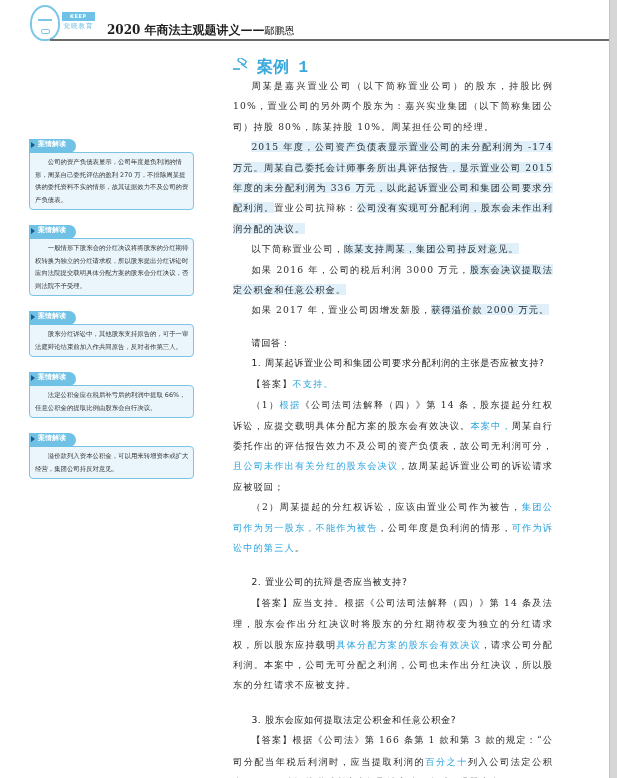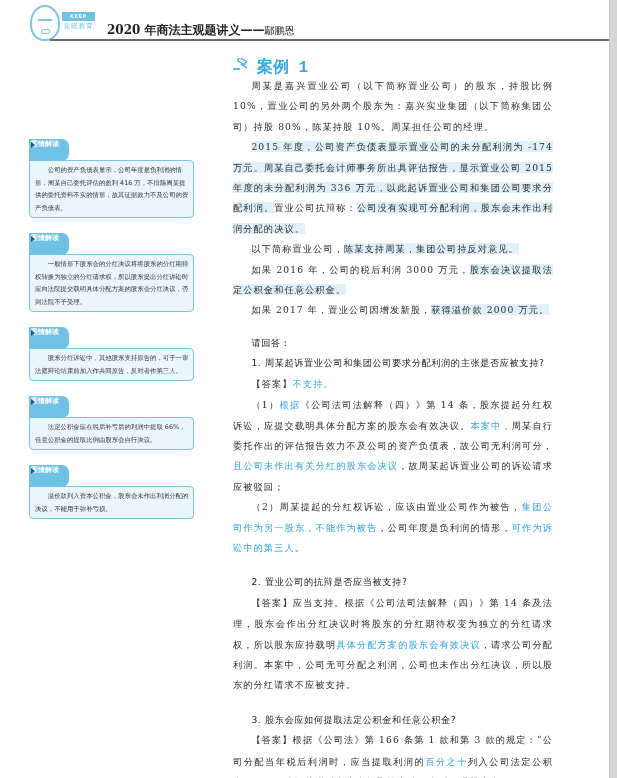--- a/index.html
+++ b/index.html
@@ -36,21 +36,21 @@
     position:absolute; left:107px; top:22px; font-size:12px; font-weight:bold; color:#1e1e1e;
     white-space:nowrap;
   }
   .header-title .author { font-weight:normal; font-size:10px; }
   .header-rule { position:absolute; left:50px; top:39px; width:560px; height:1.5px; background:#6a6a6a; }
 
   
   .sidebar { position:absolute; left:29px; top:131px; width:165px; }
   .note { position:relative; margin-bottom:7px; }
   .note-tab {
-    display:inline-block; height:22px; line-height:11px; padding:0 10px 0 2px;
+    display:inline-block; height:14px; line-height:11px; padding:0 10px 0 9px;
     background:#6fc1e6; color:#ffffff; font-family:"DejaVu Sans", sans-serif;
     font-size:7px; font-weight:bold; border-radius:0 7px 7px 0; position:relative;
   }
   .note-tab::before {
     content:""; position:absolute; left:2px; top:2.5px; width:0; height:0;
     border-top:3px solid transparent; border-bottom:3px solid transparent; border-left:4px solid #1a5c89;
   }
   .note-box {
     margin-top:-1px; border:1px solid #7cc3e6; border-radius:0 4px 4px 4px;
     background:#eaf6fc; padding:3px 4px 3px 5px;
@@ -84,37 +84,37 @@
   <div class="logo-sub">觉晓教育</div>
   <div class="header-title">
     <span>2020 年商法主观题讲义——</span><span class="author">鄢鹏恩</span>
   </div>
   <div class="header-rule"></div>
 </div>
 
 <div class="sidebar">
   <div class="note">
     <div class="note-tab">案情解读</div>
-    <div class="note-box">公司的资产负债表显示，公司年度是负利润的情形，周某自己委托评估的盈利 416 万，不排除周某提供的委托资料不实的情形，故其证据效力不及公司的资产负债表。</div>
+    <div class="note-box">公司的资产负债表显示，公司年度是负利润的情形，周某自己委托评估的盈利 270 万，不排除周某提供的委托资料不实的情形，故其证据效力不及公司的资产负债表。</div>
   </div>
   <div class="note">
     <div class="note-tab">案情解读</div>
     <div class="note-box">一般情形下股东会的分红决议将将股东的分红期待权转换为独立的分红请求权，所以股东提出分红诉讼时应向法院提交载明具体分配方案的股东会分红决议，否则法院不予受理。</div>
   </div>
   <div class="note">
     <div class="note-tab">案情解读</div>
     <div class="note-box">股东分红诉讼中，其他股东支持原告的，可于一审法庭辩论结束前加入作共同原告，反对者作第三人。</div>
   </div>
   <div class="note">
     <div class="note-tab">案情解读</div>
     <div class="note-box">法定公积金应在税后补亏后的利润中提取 66%，任意公积金的提取比例由股东会自行决议。</div>
   </div>
   <div class="note">
     <div class="note-tab">案情解读</div>
-    <div class="note-box">溢价款列入资本公积金，股东会未作出利润分配的决议，不能用于弥补亏损。</div>
+    <div class="note-box">溢价款列入资本公积金，可以用来转增资本或扩大经营，集团公司持反对意见。</div>
   </div>
 </div>
 
 <div class="main">
   <div class="case-title">
     <svg class="gavel" viewBox="0 0 16 12">
       <rect x="5" y="1" width="8" height="4" rx="1" transform="rotate(30 9 3)" fill="none" stroke="#39a8dc" stroke-width="1.3"></rect>
       <line x1="8" y1="6" x2="14" y2="10" stroke="#39a8dc" stroke-width="1.3"></line>
       <line x1="0" y1="11" x2="7" y2="11" stroke="#39a8dc" stroke-width="1.6"></line>
     </svg>

